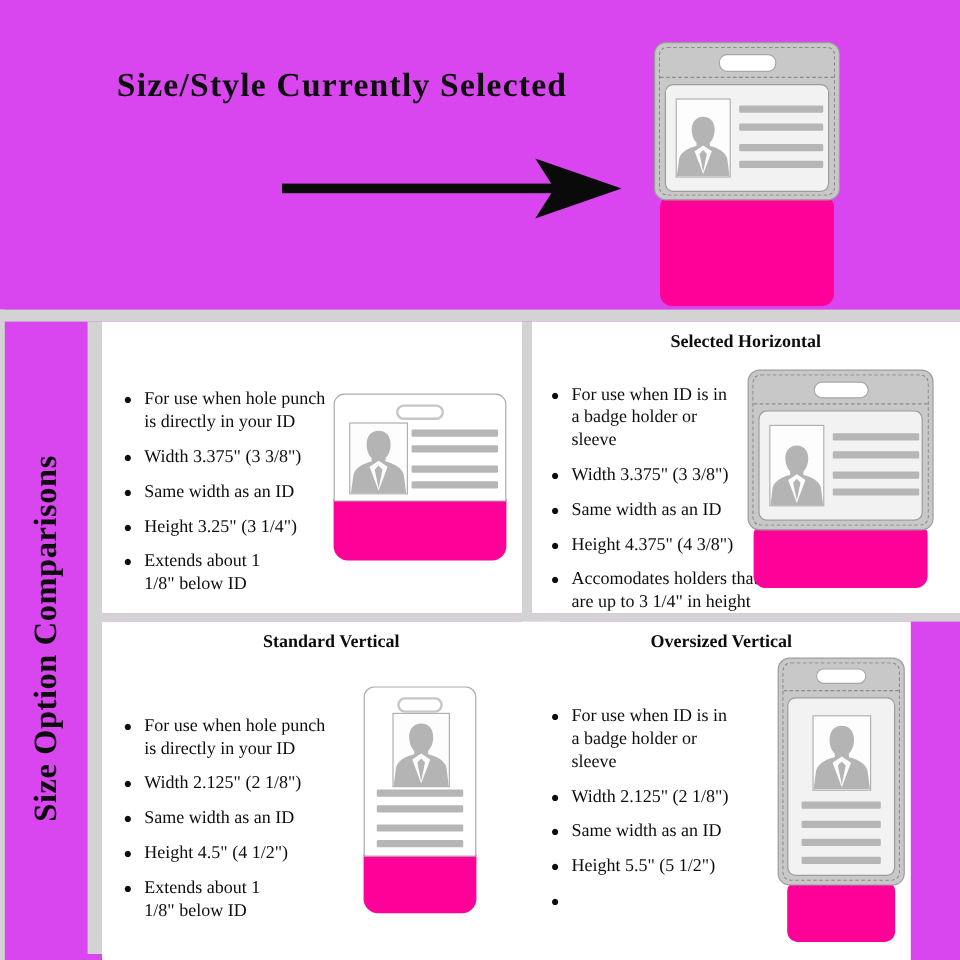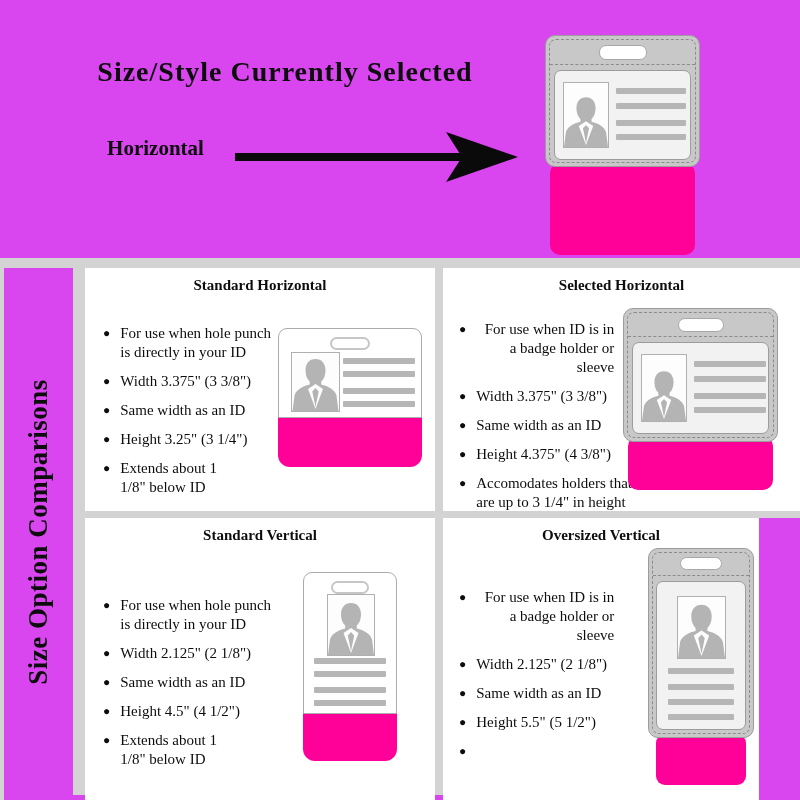--- a/index.html
+++ b/index.html
@@ -25,32 +25,32 @@
   .div-h{position:absolute;left:85px;top:511px;width:715px;height:7px;background:var(--divider-gray,#d3d3d3);}
   
   .sidebar-label{
     position:absolute;left:38px;top:532px;transform:translate(-50%,-50%) rotate(-90deg);
     white-space:nowrap;font-size:27px;font-weight:bold;letter-spacing:0.5px;
   }
   
   .quad{position:absolute;background:#fff;}
   .q1{left:85px;top:268px;width:350px;height:243px;}
   .q2{left:443px;top:268px;width:357px;height:243px;}
-  .q3{left:85px;top:518px;width:350px;height:282px;}
+  .q3{left:85px;top:518px;width:350px;height:282px;padding-left:32px;}
   .q4{left:443px;top:518px;width:316px;height:282px;}
   .quad-title{position:absolute;left:0;top:9px;width:100%;text-align:center;font-size:15px;font-weight:bold;}
   .feature-list{position:absolute;margin:0;padding:0;list-style:none;}
   .q1 .feature-list{left:18px;top:56px;}
   .q2 .feature-list{left:16px;top:52px;}
   .q3 .feature-list{left:18px;top:78px;}
   .q4 .feature-list{left:16px;top:70px;}
   .feature-item{display:flex;gap:10px;margin-bottom:10px;font-size:15px;line-height:19px;}
   .bullet-dot{flex:0 0 auto;font-size:12px;line-height:19px;}
   .ftext{display:block;}
-  .w118{max-width:118px;} .w138{max-width:138px;text-align:right;} .w152{max-width:152px;} .w162{max-width:162px;}
+  .w118{max-width:118px;} .w138{max-width:138px;} .w152{max-width:152px;} .w162{max-width:162px;}
   .nw{white-space:nowrap;}
   
   .badge{position:absolute;}
   .pinkpad{position:absolute;background:var(--pink,#ff0099);z-index:0;}
   .idcard{position:absolute;left:0;top:0;right:0;background:#fff;border:1px solid #ababab;border-radius:9px 9px 0 0;z-index:1;}
   .holder{position:absolute;background:var(--holder-gray,#c8c8c8);border:1px solid #9c9c9c;border-radius:10px;z-index:1;}
   .stitch{position:absolute;inset:3px;border:1px dashed #8b8b8b;border-radius:7px;}
   .flapline{position:absolute;left:4px;right:4px;border-top:1px dashed #8b8b8b;}
   .inner{position:absolute;background:#f2f2f2;border:1px solid #9c9c9c;border-radius:7px;}
   .slot{position:absolute;left:50%;transform:translateX(-50%);background:#fff;border-radius:7px;}
@@ -61,21 +61,20 @@
   .cline{position:absolute;background:var(--card-line-gray,#b6b6b6);height:6px;border-radius:1px;}
 </style>
 </head>
 <body>
 
 <div class="canvas">
 
   <div class="page-title">Size/Style Currently Selected</div>
 
   <div class="selected-label">
-    <div>Horizontal</div>
   </div>
 
   <svg class="arrow-svg" width="290" height="56" viewBox="0 0 290 56">
     <rect x="5" y="24" width="228" height="8" fill="#0a0a0a"></rect>
     <path d="M216 3 L288 28 L216 53 L232 28 Z" fill="#0a0a0a"></path>
   </svg>
 
   <div class="badge" style="left:545px;top:35px;width:155px;height:190px;">
     <div class="pinkpad" style="left:5px;top:128px;width:145px;height:92px;border-radius:10px;"></div>
     <div class="holder" style="left:0;top:0;width:153px;height:130px;">
@@ -100,21 +99,20 @@
 
   <div class="bar-top"></div>
   <div class="strip-left"></div>
   <div class="div-v1"></div>
   <div class="div-v2"></div>
   <div class="div-h"></div>
 
   <div class="sidebar-label">Size Option Comparisons</div>
 
   <div class="quad q1">
-    <div class="quad-title">Standard Horizontal</div>
     <ul class="feature-list">
       <li class="feature-item">
           <span class="bullet-dot">●</span>
           <span class="ftext w152">For use when hole punch is directly in your ID</span>
         </li>
       <li class="feature-item">
           <span class="bullet-dot">●</span>
           <span class="ftext nw">Width 3.375" (3 3/8")</span>
         </li>
       <li class="feature-item">

